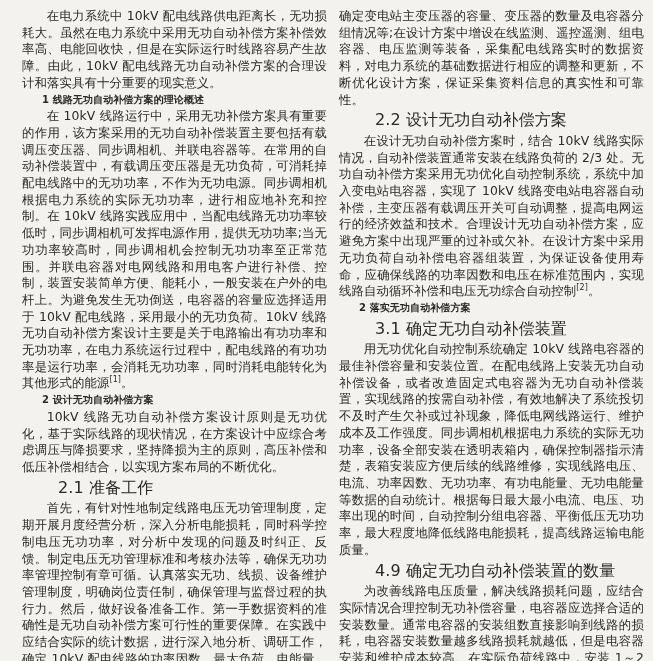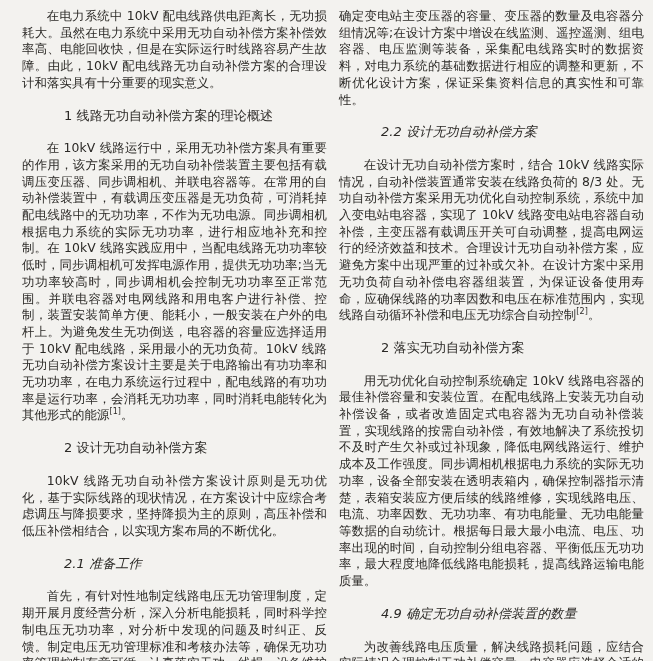--- a/index.html
+++ b/index.html
@@ -29,31 +29,30 @@
     letter-spacing: 0.1px;
   }
   .para {
     margin: 0;
     text-indent: 2em;
   }
   .para.no-indent {
     text-indent: 0;
   }
   .sec-heading {
-    margin: 16px;
+    margin: 0;
     text-indent: 2em;
-    font-weight: normal;
-    font-size: 13px;
+    font-weight: bold;
+    font-size: 10px;
   }
   .sub-heading {
-    margin: 16px;
+    margin: 4px;
     text-indent: 2em;
-    font-style: italic;
     font-weight: 500;
-    font-size: 13px;
+    font-size: 16px;
   }
   sup.ref {
     font-size: 8px;
     line-height: 0;
     vertical-align: super;
   }
 </style>
 </head>
 <body>
 
@@ -73,24 +72,25 @@
     <p class="sub-heading">2.1 准备工作</p>
 
     <p class="para">首先，有针对性地制定线路电压无功管理制度，定期开展月度经营分析，深入分析电能损耗，同时科学控制电压无功功率，对分析中发现的问题及时纠正、反馈。制定电压无功管理标准和考核办法等，确保无功功率管理控制有章可循。认真落实无功、线损、设备维护管理制度，明确岗位责任制，确保管理与监督过程的执行力。然后，做好设备准备工作。第一手数据资料的准确性是无功自动补偿方案可行性的重要保障。在实践中应结合实际的统计数据，进行深入地分析、调研工作，确定 10kV 配电线路的功率因数、最大负荷、电能量、线损等，</p>
   </div>
 
   <div class="column">
     <p class="para no-indent">确定变电站主变压器的容量、变压器的数量及电容器分组情况等;在设计方案中增设在线监测、遥控遥测、组电容器、电压监测等装备，采集配电线路实时的数据资料，对电力系统的基础数据进行相应的调整和更新，不断优化设计方案，保证采集资料信息的真实性和可靠性。</p>
 
     <p class="sub-heading">2.2 设计无功自动补偿方案</p>
 
-    <p class="para"><span>在设计无功自动补偿方案时，结合 10kV 线路实际情况，自动补偿装置通常安装在线路负荷的 8/3 处。无功自动补偿方案采用无功优化自动控制系统，系统中加入变电站电容器，实现了 10kV 线路变电站电容器自动补偿，主变压器有载调压开关可自动调整，提高电网运行的经济效益和技术。合理设计无功自动补偿方案，应避免方案中出现严重的过补或欠补。在设计方案中采用无功负荷自动补偿电容器组装置，为保证设备使用寿命，应确保线路的功率因数和电压在标准范围内，实现线路自动循环补偿和电压无功综合自动控制</span><sup class="ref">[2]</sup><span>。</span></p>
+    <p class="para"><span>在设计无功自动补偿方案时，结合 10kV 线路实际情况，自动补偿装置通常安装在线路负荷的 2/3 处。无功自动补偿方案采用无功优化自动控制系统，系统中加入变电站电容器，实现了 10kV 线路变电站电容器自动补偿，主变压器有载调压开关可自动调整，提高电网运行的经济效益和技术。合理设计无功自动补偿方案，应避免方案中出现严重的过补或欠补。在设计方案中采用无功负荷自动补偿电容器组装置，为保证设备使用寿命，应确保线路的功率因数和电压在标准范围内，实现线路自动循环补偿和电压无功综合自动控制</span><sup class="ref">[2]</sup><span>。</span></p>
 
     <p class="sec-heading">2 落实无功自动补偿方案</p>
 
+    <p class="sub-heading">3.1 确定无功自动补偿装置</p>
 
     <p class="para">用无功优化自动控制系统确定 10kV 线路电容器的最佳补偿容量和安装位置。在配电线路上安装无功自动补偿设备，或者改造固定式电容器为无功自动补偿装置，实现线路的按需自动补偿，有效地解决了系统投切不及时产生欠补或过补现象，降低电网线路运行、维护成本及工作强度。同步调相机根据电力系统的实际无功功率，设备全部安装在透明表箱内，确保控制器指示清楚，表箱安装应方便后续的线路维修，实现线路电压、电流、功率因数、无功功率、有功电能量、无功电能量等数据的自动统计。根据每日最大最小电流、电压、功率出现的时间，自动控制分组电容器、平衡低压无功功率，最大程度地降低线路电能损耗，提高线路运输电能质量。</p>
 
     <p class="sub-heading">4.9 确定无功自动补偿装置的数量</p>
 
     <p class="para">为改善线路电压质量，解决线路损耗问题，应结合实际情况合理控制无功补偿容量，电容器应选择合适的安装数量。通常电容器的安装组数直接影响到线路的损耗，电容器安装数量越多线路损耗就越低，但是电容器安装和维护成本较高。在实际负荷线路中，安装 1～2 组电容器，既可以实现线路损耗的降低、又可控制线路运营成本。无功自动补偿装置设计在 10kV 线路的 1/4 处、2/3 处，在实际安装过程中，应避免安装在负荷集中</p>
   </div>
 
 </div>
 

